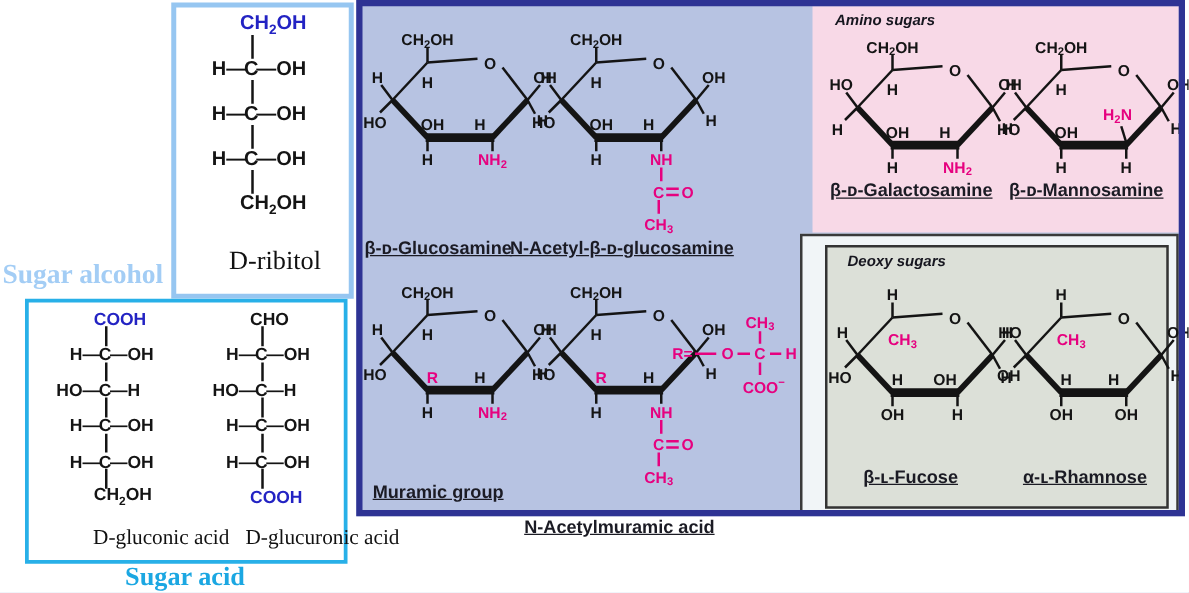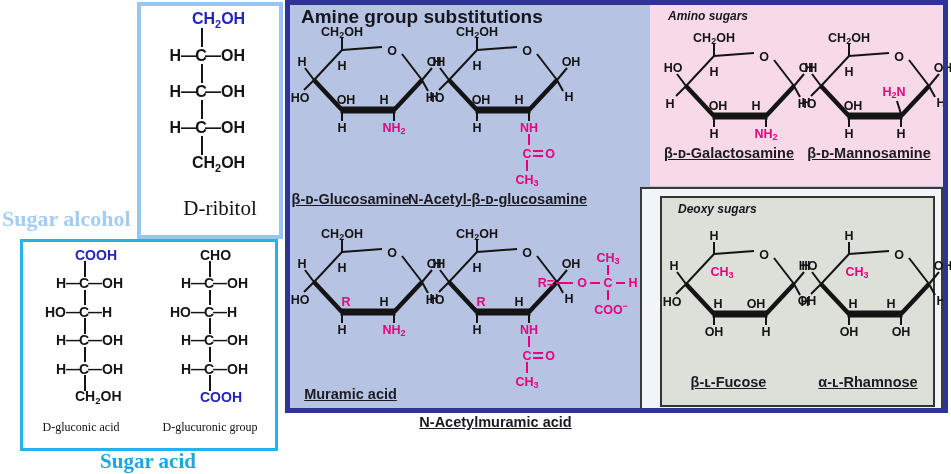--- a/index.html
+++ b/index.html
@@ -14,21 +14,21 @@
   .navy-frame{border:5px solid #2e3394;background:transparent;pointer-events:none;z-index:9;}
   .ribitol-box{background:#fff;border:4px solid #96c6f1;}
   .acid-box{background:#fff;border:3px solid #28b0e8;}
   
   .ptitle{font-weight:bold;color:#16161f;z-index:5;}
   .t-amine{font-size:19px;}
   .t-small{font-size:12px;font-style:italic;}
   .molcap{font-weight:bold;font-size:14.5px;text-align:center;color:#1b1b24;z-index:5;white-space:nowrap;text-decoration:underline;}
   .sercap{font-family:"Liberation Serif",serif;color:#111;text-align:center;z-index:5;}
   .cap-rib{font-size:21px;}
-  .cap-acid{font-size:12px;}
+  .cap-acid{font-size:17px;margin-left:48px;}
   .side-label{font-family:"Liberation Serif",serif;font-weight:bold;z-index:6;}
   .lbl-alcohol{color:#a3cdf5;font-size:22px;}
   .lbl-acid{color:#1ba7e2;font-size:21px;text-align:center;}
   
   .fischer{z-index:5;}
   .frow{position:relative;}
   .frow span{position:absolute;top:50%;transform:translateY(-50%);white-space:nowrap;}
   .frow .term{left:50%;transform:translate(-9px,-50%);}
   .frow .lg{right:50%;margin-right:4px;}
   .frow .cg{left:50%;transform:translate(-50%,-50%);}
@@ -46,21 +46,20 @@
 </head>
 <body>
 
 <div class="stage">
 
   <div class="abs lavender" style="left:285px;top:0;width:663px;height:413px;z-index:0;"></div>
   <div class="abs pinkpanel" style="left:650px;top:5px;width:293px;height:181px;z-index:1;"></div>
   <div class="abs deoxy-outer" style="left:640px;top:187px;width:303px;height:223px;z-index:2;"></div>
   <div class="abs deoxy-inner" style="left:660px;top:196px;width:275px;height:211px;z-index:3;"></div>
 
-  <div class="abs ptitle t-amine" style="left:301px;top:6px;">Amine group substitutions</div>
   <div class="abs ptitle t-small" style="left:668px;top:9px;">Amino sugars</div>
   <div class="abs ptitle t-small" style="left:678px;top:202px;">Deoxy sugars</div>
 
   <svg class="mol" width="160" height="120" viewBox="0 0 160 120" style="left:288px;top:20px;">
       <line x1="54" y1="30" x2="94" y2="27" stroke="#141414" stroke-width="2"></line>
       <line x1="114" y1="34" x2="134" y2="60" stroke="#141414" stroke-width="2"></line>
       <line x1="134" y1="60" x2="106" y2="90" stroke="#141414" stroke-width="4.5"></line>
       <line x1="107.5" y1="90" x2="52.5" y2="90" stroke="#141414" stroke-width="7"></line>
       <line x1="54" y1="90" x2="26" y2="60" stroke="#141414" stroke-width="4.5"></line>
       <line x1="26" y1="60" x2="54" y2="30" stroke="#141414" stroke-width="2"></line>
@@ -184,21 +183,21 @@
       <text x="10" y="37" text-anchor="middle" dominant-baseline="central" fill="#e6017f" font-size="12.5"><tspan>R=</tspan></text>
       <text x="46" y="37" text-anchor="middle" dominant-baseline="central" fill="#e6017f" font-size="12.5"><tspan>O</tspan></text>
       <text x="72" y="37" text-anchor="middle" dominant-baseline="central" fill="#e6017f" font-size="12.5"><tspan>C</tspan></text>
       <text x="97" y="37" text-anchor="middle" dominant-baseline="central" fill="#e6017f" font-size="12.5"><tspan>H</tspan></text>
       <text x="72" y="12" text-anchor="middle" dominant-baseline="central" fill="#e6017f" font-size="12.5"><tspan>CH</tspan><tspan font-size="9" dy="3.125">3</tspan><tspan dy="-3.125">​</tspan></text>
       <text x="75" y="64" text-anchor="middle" dominant-baseline="central" fill="#e6017f" font-size="12.5"><tspan>COO</tspan><tspan font-size="9" dy="-4.375">−</tspan><tspan dy="4.375">​</tspan></text>
     </svg>
 
   <div class="abs molcap" style="left:283px;top:191px;width:135px;">β-ᴅ-Glucosamine</div>
   <div class="abs molcap" style="left:405px;top:191px;width:185px;">N-Acetyl-β-ᴅ-glucosamine</div>
-  <div class="abs molcap" style="left:288px;top:386px;width:125px;">Muramic acid</div>
+  <div class="abs molcap" style="left:288px;top:386px;width:125px;">Muramic group</div>
   <div class="abs molcap" style="left:403px;top:386px;width:185px;margin-top:28px;">N-Acetylmuramic acid</div>
 
   <svg class="mol" width="160" height="120" viewBox="0 0 160 120" style="left:660px;top:26px;">
       <line x1="54" y1="30" x2="94" y2="27" stroke="#141414" stroke-width="2"></line>
       <line x1="114" y1="34" x2="134" y2="60" stroke="#141414" stroke-width="2"></line>
       <line x1="134" y1="60" x2="106" y2="90" stroke="#141414" stroke-width="4.5"></line>
       <line x1="107.5" y1="90" x2="52.5" y2="90" stroke="#141414" stroke-width="7"></line>
       <line x1="54" y1="90" x2="26" y2="60" stroke="#141414" stroke-width="4.5"></line>
       <line x1="26" y1="60" x2="54" y2="30" stroke="#141414" stroke-width="2"></line>
       <line x1="54" y1="30" x2="54" y2="18" stroke="#141414" stroke-width="2"></line>
@@ -427,16 +426,16 @@
         <span class="rg">—OH</span>
       </div>
       <div class="fbond">
         <i></i>
       </div>
       <div class="frow">
         <span class="term" style="color: rgb(35, 35, 195);">COOH</span>
       </div>
     </div>
   <div class="abs sercap cap-acid" style="left:20px;top:420px;width:122px;">D-gluconic acid</div>
-  <div class="abs sercap cap-acid" style="left:140px;top:420px;width:140px;">D-glucuronic group</div>
+  <div class="abs sercap cap-acid" style="left:140px;top:420px;width:140px;">D-glucuronic acid</div>
   <div class="abs side-label lbl-acid" style="left:68px;top:449px;width:160px;">Sugar acid</div>
 
 </div>
 
 </body></html>

